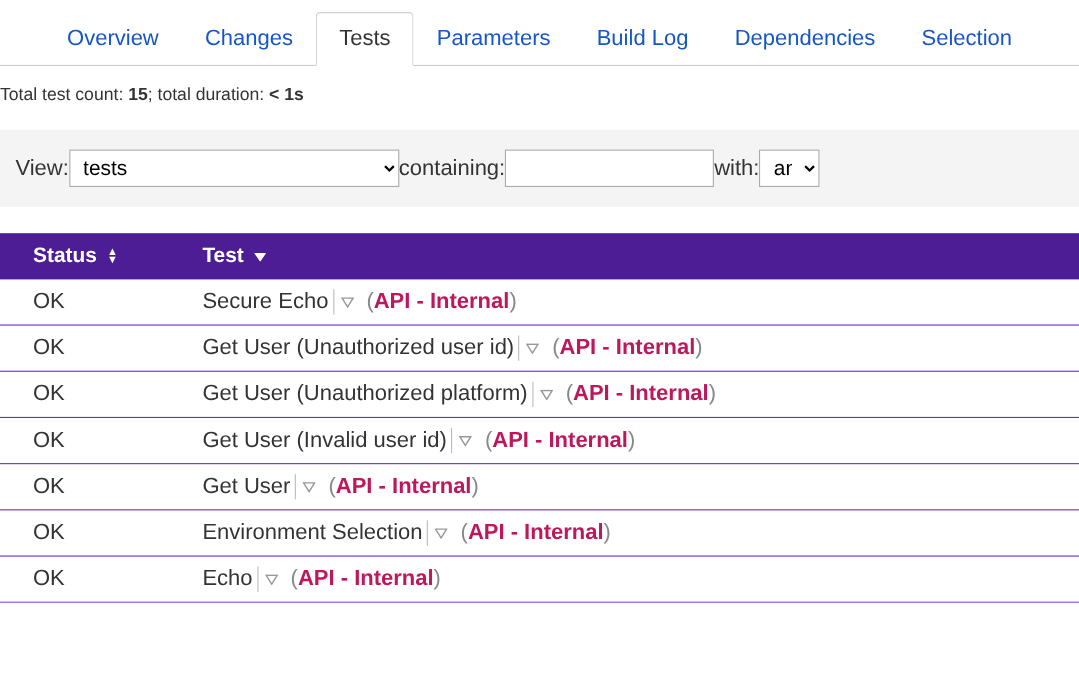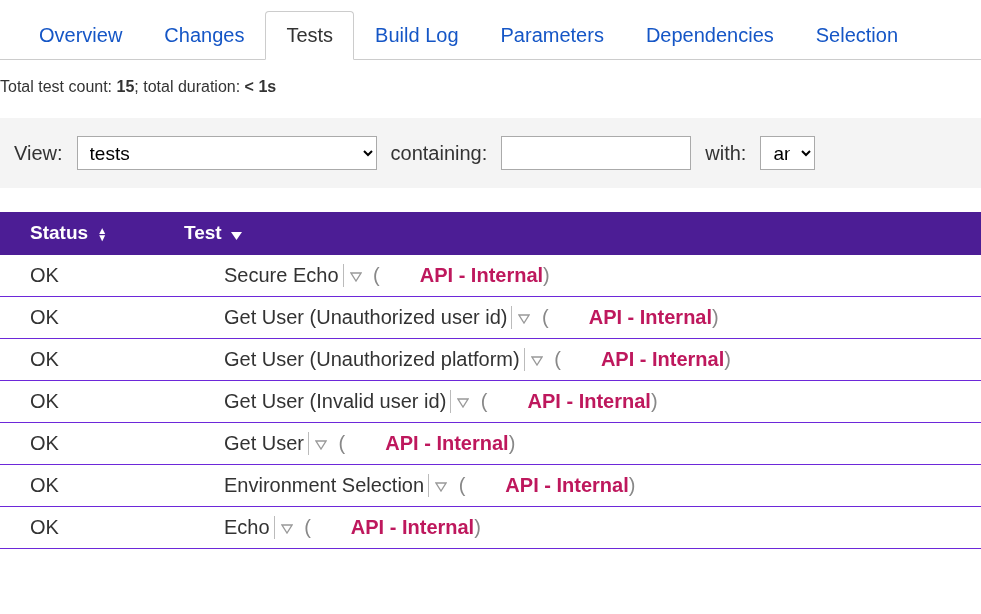--- a/index.html
+++ b/index.html
@@ -8,22 +8,23 @@
     font-family: Arial, Helvetica, sans-serif;
     font-size: 18px;
     color: #333;
     background: #fff;
     width: 981px;
   }
   .tabbar {
     display: flex;
     align-items: flex-end;
     border-bottom: 1px solid #ccc;
-    padding: 0 18px;
+    padding: 0 2px;
     margin-top: 10px;
+    justify-content: center;
   }
   .tab {
     padding: 12px 20px;
     color: #1556c6;
     cursor: pointer;
     font-size: 20px;
     position: relative;
     bottom: -1px;
     border: 1px solid transparent;
   }
@@ -37,21 +38,20 @@
   .summary {
     padding: 18px 0 22px 0;
     font-size: 16px;
   }
   .summary b { font-weight: bold; }
   .filterbar {
     background: #f4f4f4;
     padding: 18px 14px;
     display: flex;
     align-items: center;
-    gap: 14px;
     font-size: 20px;
   }
   .filterbar label { color: #333; }
   .filterbar select, .filterbar input[type=text] {
     font-size: 19px;
     padding: 4px 8px;
     border: 1px solid #aaa;
     background: #fff;
     height: 34px;
   }
@@ -90,31 +90,31 @@
   .row-dd {
     display: inline-block;
     border-left: 1px solid #bbb;
     padding-left: 6px;
     margin-left: 4px;
     margin-right: 6px;
   }
   .row-dd svg { vertical-align: middle; }
   .suite { color: #888; }
   .suite .lnk { color: #be185d; font-weight: bold; }
-  .lnk { cursor: pointer; margin-left: 40px; }
+  .lnk { cursor: pointer; }
 </style>
 </head>
 <body>
 
 <div class="tabbar" id="tabbar">
     <div class="tab">Overview</div>
     <div class="tab">Changes</div>
     <div class="tab active">Tests</div>
+    <div class="tab">Parameters</div>
     <div class="tab">Build Log</div>
-    <div class="tab">Parameters</div>
     <div class="tab">Dependencies</div>
     <div class="tab">Selection</div>
   </div>
 
 <div class="summary">
   <span>Total test count: </span><b>15</b><span>; total duration: </span><b>&lt; 1s</b>
 </div>
 
 <div class="filterbar">
   <label>View:</label>

